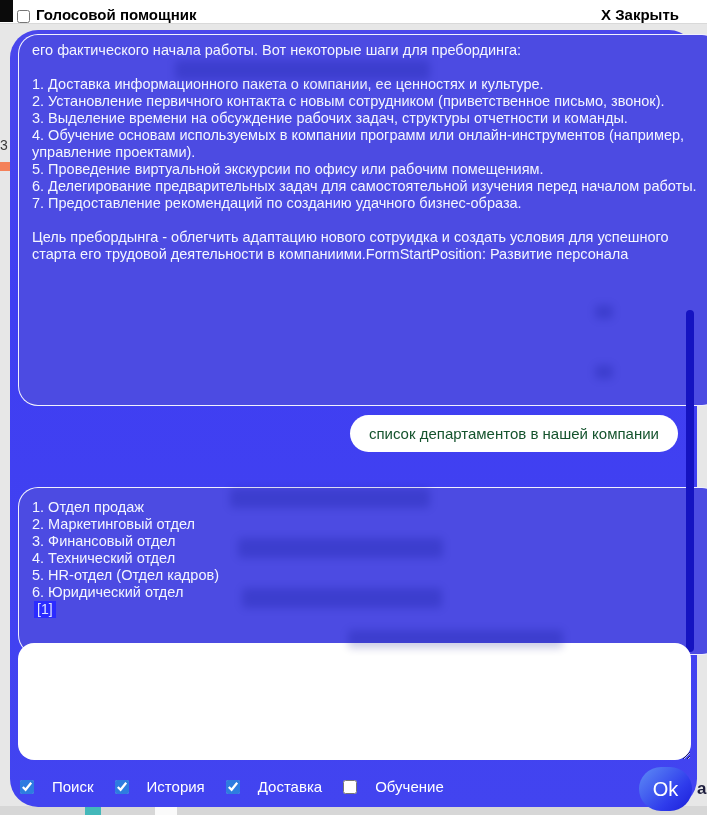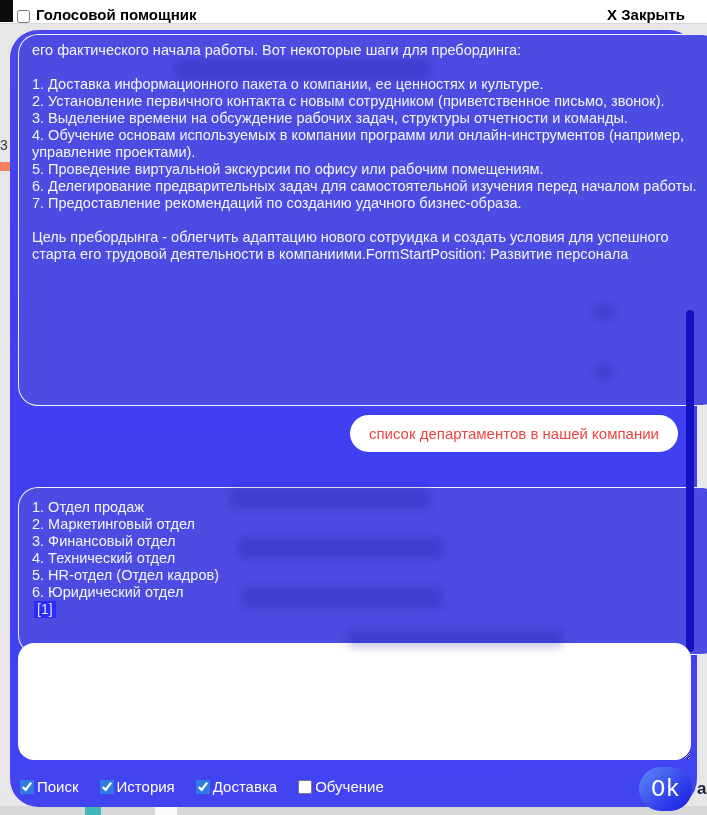--- a/index.html
+++ b/index.html
@@ -11,21 +11,21 @@
   }
   
   .topbar {
     position:absolute; left:0; top:0; width:707px; height:24px;
     background:#ffffff; display:flex; align-items:flex-end;
     font-weight:bold; font-size:15px; color:#000;
     border-bottom:1px solid #d9d9d9; z-index:5;
   }
   .topbar input[type=checkbox]{ width:13px; height:13px; margin-left:17px; accent-color:#2e7ce0; }
   .topbar .vh-label{ margin-left:6px; }
-  .topbar .close{ margin-left:auto; margin-right:22px; cursor:pointer; }
+  .topbar .close{ margin-left:auto; margin-right:28px; cursor:pointer; }
   .corner-black{ position:absolute; left:0; top:0; width:13px; height:22px; background:#0b0b0b; z-index:6; }
 
   
   .bg-bit{ position:absolute; z-index:1; }
   .bg-left-text{ left:0; top:137px; font-size:14px; color:#3a3a3a; }
   .bg-left-orange{ left:0; top:162px; width:10px; height:9px; background:#f4815a; }
   .bg-right-blue{ left:698px; top:112px; width:9px; height:14px; background:#2030c8; }
   .bg-bottom-strip{ left:0; top:806px; width:707px; height:9px; background:#d7d7d7; }
   .bg-bottom-teal{ left:85px; top:806px; width:16px; height:9px; background:#43b8ba; }
   .bg-bottom-white{ left:155px; top:806px; width:22px; height:9px; background:#fafafa; }
@@ -46,21 +46,21 @@
   }
   .bubble.first{ top:4px; height:372px; padding:7px 13px 14px; overflow:hidden; }
   .bubble.second{ top:433px; height:168px; padding:11px 13px 12px;margin-top:24px; }
   .citation{
     display:inline-block; margin-left:2px; padding:0 3px;
     background:#2b2bff; color:#dfe5ff; font-size:14px;
   }
   
   .user-row{ position:absolute; top:385px; right:19px; }
   .user-bubble{
-    background:#ffffff; color:#ef4444; font-size:15px;
+    background:#ffffff; color:#14532d; font-size:15px;
     padding:10px 19px; border-radius:22px; white-space:nowrap;
   }
   
   .scroll-thumb{
     position:absolute; right:3px; top:280px; width:8px; height:342px;
     background:#1513c1; border-radius:4px;
   }
   
   .ghost{ position:absolute; background:#000a80; opacity:0.20; filter:blur(4px);
           border-radius:4px; pointer-events:none; z-index:3; }
@@ -69,27 +69,27 @@
     position:absolute; left:8px; top:613px; width:673px; height:117px;
     border:none; border-radius:16px; background:#ffffff; resize:both;
     font-family:"Liberation Sans",sans-serif; font-size:15px; padding:10px 14px;
     outline:none;
   }
   
   .options-row{
     position:absolute; left:10px; top:748px; display:flex; gap:21px;
     color:#ffffff; font-size:15px; align-items:center;
   }
-  .option{ display:flex; align-items:center; gap:3px; }
+  .option{ display:flex; align-items:center; gap:18px; }
   .option input{ width:14px; height:14px; accent-color:#2e7ce0; }
   
   .ok-button{
     position:absolute; right:5px; top:737px; width:53px; height:44px;
-    border:none; border-radius:22px; color:#ffffff; font-size:24px;
-    font-family:Liberation Mono, monospace; cursor:pointer;
+    border:none; border-radius:22px; color:#ffffff; font-size:20px;
+    font-family:Liberation Sans, sans-serif; cursor:pointer;
     background:linear-gradient(135deg,#5e8df5 0%,#2f3cec 65%,#1b1fd8 100%);
     display:flex; align-items:center; justify-content:center; z-index:6;
   }
 </style>
 </head>
 <body>
 
 <div class="bg-bit bg-left-text">3</div>
 <div class="bg-bit bg-left-orange"></div>
 <div class="bg-bit bg-right-blue"></div>

